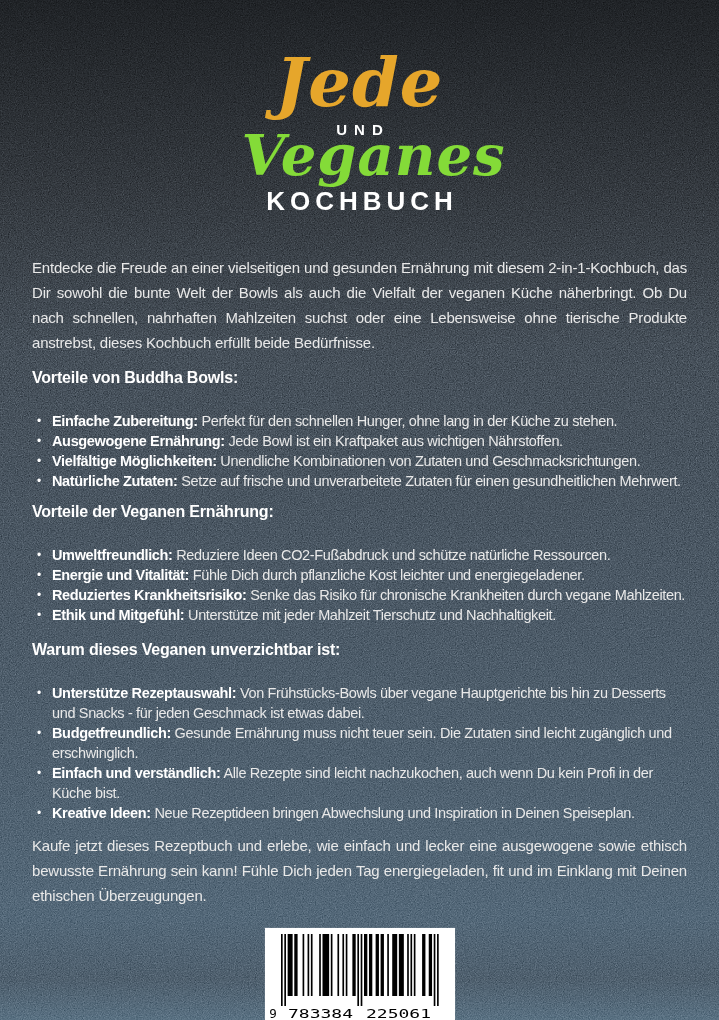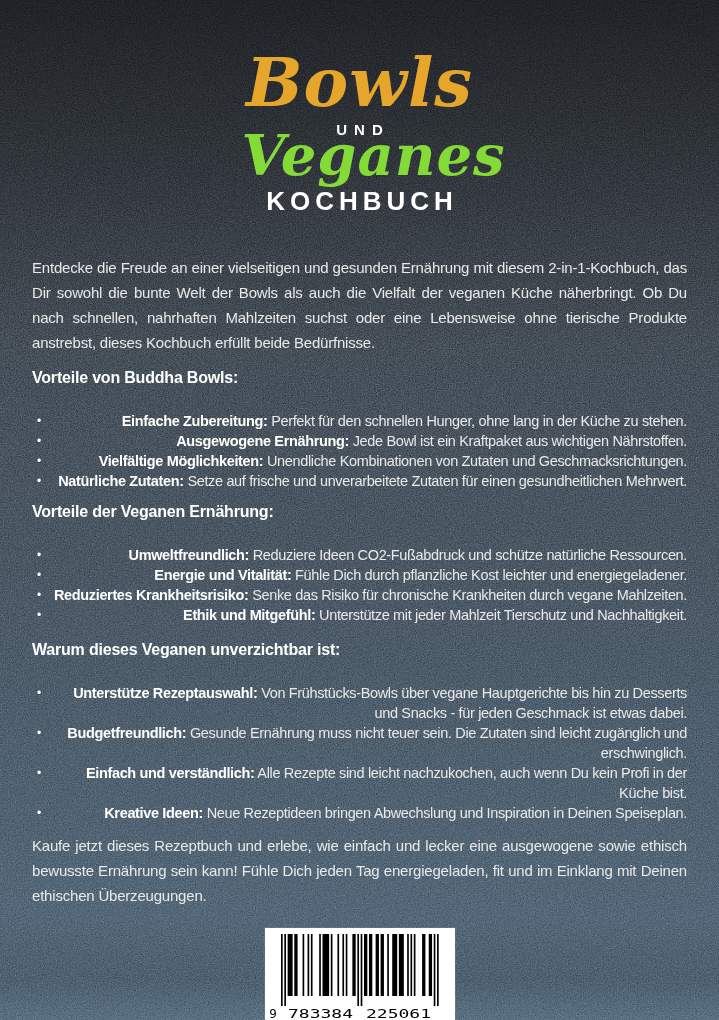--- a/index.html
+++ b/index.html
@@ -57,21 +57,21 @@
   ul.benefits{list-style:none;margin:0;padding:0;}
   ul.benefits li{
     display:flex;align-items:flex-start;
     font-size:14.5px;line-height:20px;letter-spacing:-.35px;
     color:var(--text,#e9e9e9);
   }
   ul.benefits .dot{
     flex:0 0 20px;text-align:left;padding-left:5px;box-sizing:border-box;
     font-size:12px;line-height:20px;color:#fff;
   }
-  ul.benefits .li-text{flex:1;text-align:right;}
+  ul.benefits .li-text{flex:1;}
   ul.benefits b{font-weight:700;color:#fff;}
   .outro{margin-top:10px;}
 
   
   .barcode-wrap{margin-top:20px;display:flex;justify-content:center;}
   .bc-box{
     width:190px;height:94px;background:#fff;
     box-shadow:0 0 0 1px rgba(255,255,255,.08);
   }
   .bc-box svg{display:block;}
@@ -90,21 +90,21 @@
     <filter id="nz">
       <feTurbulence type="fractalNoise" baseFrequency="0.85" numOctaves="3" seed="7"></feTurbulence>
       <feColorMatrix type="matrix" values="0 0 0 0 0.70  0 0 0 0 0.82  0 0 0 0 0.95  0.22 0.22 0.22 0 -0.06"></feColorMatrix>
     </filter>
     <rect width="719" height="1020" filter="url(#nz)"></rect>
   </svg>
 
   <div class="content">
 
     <header class="title">
-      <div class="t-script t-gold">Bowls</div>
+      <div class="t-script t-gold">Jede</div>
       <div class="t-und">UND</div>
       <div class="t-script t-green">Veganes</div>
       <div class="t-kochbuch">KOCHBUCH</div>
     </header>
 
     <main>
 
       <p class="para intro">Entdecke die Freude an einer vielseitigen und gesunden Ernährung mit diesem 2-in-1-Kochbuch, das Dir sowohl die bunte Welt der Bowls als auch die Vielfalt der veganen Küche näherbringt. Ob Du nach schnellen, nahrhaften Mahlzeiten suchst oder eine Lebensweise ohne tierische Produkte anstrebst, dieses Kochbuch erfüllt beide Bedürfnisse.</p>
 
       <h2 class="sec-heading h1">Vorteile von Buddha Bowls:</h2>

